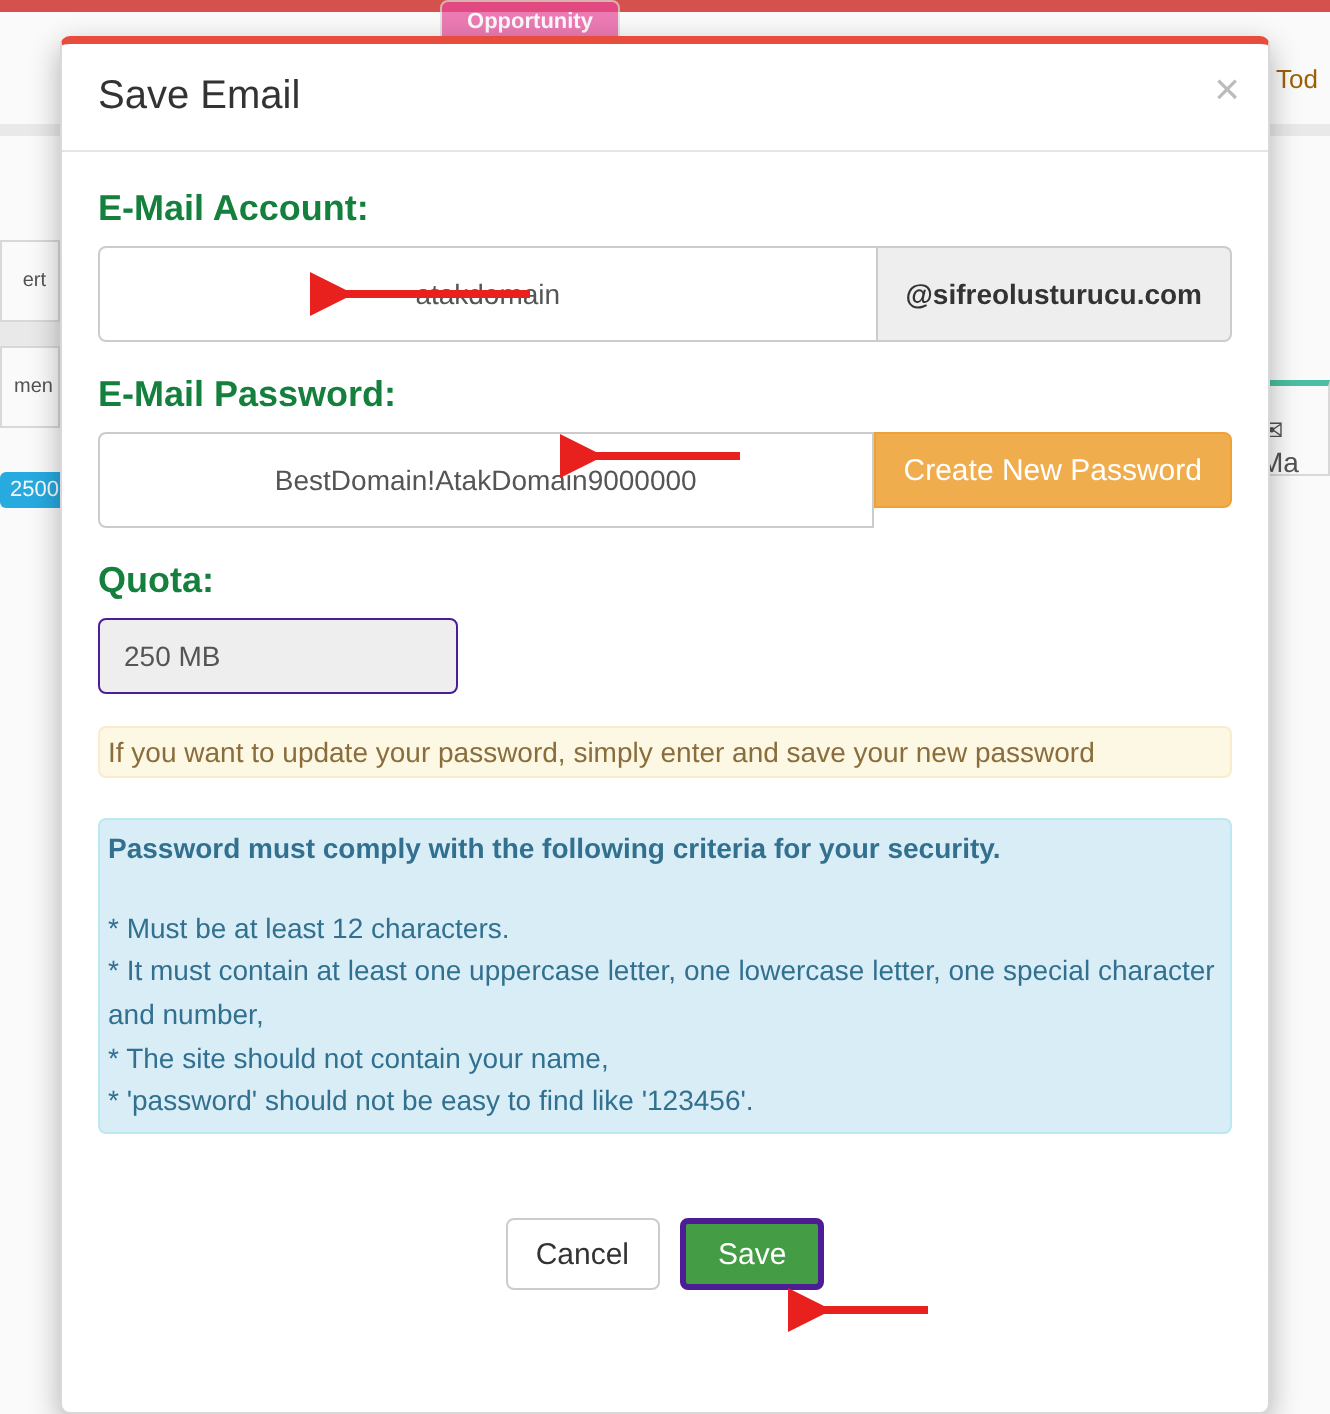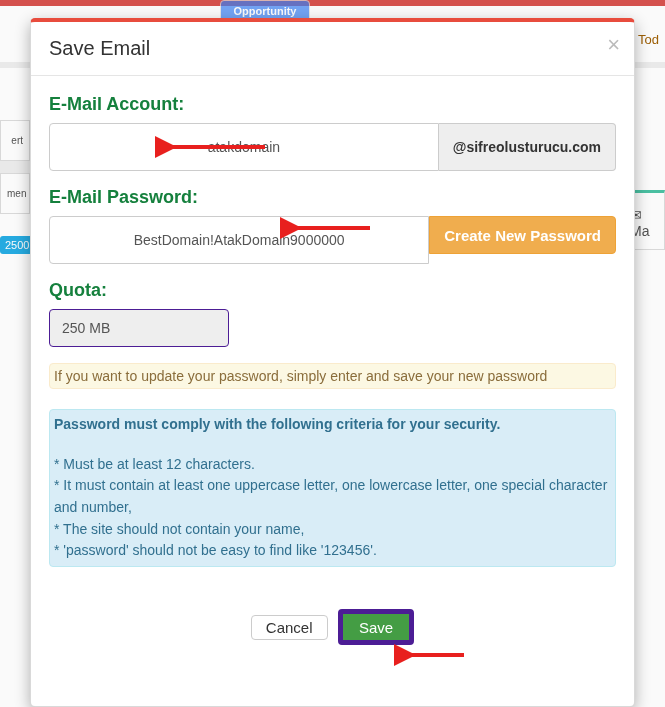--- a/index.html
+++ b/index.html
@@ -22,21 +22,21 @@
     position: absolute;
     top: 0; left: 0; right: 0;
     height: 6px;
     background: #d9534f;
   }
   .bg-opportunity {
     position: absolute;
     top: 0; left: 220px;
     width: 90px;
     padding: 4px 6px;
-    background: #3b82f6;
+    background: #ec4899;
     border: 1px solid #e0e0e0;
     border-radius: 4px;
     color: #fff;
     font-size: 11px;
     font-weight: bold;
     text-align: center;
     opacity: 0.7;
   }
   .bg-today { position: absolute; top: 32px; right: 6px; color: #a16207; font-size: 13px; }
   .bg-grey1 { position: absolute; top: 62px; left: 0; right: 0; height: 6px; background: #eee; }
@@ -57,21 +57,21 @@
   }
   .bg-badge {
     display: inline-block;
     background: #27aee5;
     color: #fff;
     font-size: 11px;
     padding: 3px 5px;
     border-radius: 3px;
     margin-top: 8px;
   }
-  .bg-email-col { position:absolute; right:0; top:190px; width:40px; height:60px; border:1px solid #ddd; border-top:3px solid #4cc3a5; background:#fff; color:#555; font-size:14px; padding:14px 4px; overflow:hidden;}
+  .bg-email-col { position:absolute; right:0; top:190px; width:40px; height:48px; border:1px solid #ddd; border-top:3px solid #4cc3a5; background:#fff; color:#555; font-size:14px; padding:14px 4px; overflow:hidden;}
   .modal-backdrop {
     position: absolute;
     top: 0; left: 0; right: 0; bottom: 0;
     background: rgba(0,0,0,0.02);
   }
   .modal {
     position: absolute;
     top: 18px;
     left: 30px;
     right: 30px;
@@ -141,21 +141,21 @@
     font-size: 14px;
     color: #333;
   }
   .btn {
     display: inline-flex;
     align-items: center;
     justify-content: center;
     padding: 16px 14px;
     height: 38px;
     font-size: 15px;
-    font-weight: bold;
+    font-weight: normal;
     border-radius: 0 4px 4px 0;
     border: 1px solid transparent;
     cursor: pointer;
     white-space: nowrap;
   }
   .btn-warning {
     background: #f0ad4e;
     border-color: #eea236;
     color: #fff;
   }
@@ -192,26 +192,26 @@
     padding: 18px;
     text-align: center;
   }
   .btn-default {
     background: #fff;
     border: 1px solid #ccc;
     color: #333;
     border-radius: 4px;
     font-weight: normal;
     padding: 0 14px;
-    height: 25px;
+    height: 36px;
     margin-right: 6px;
   }
   .btn-success {
     background: #449d44;
-    border: 5px solid #4c1d95;
+    border: 3px solid #4c1d95;
     color: #fff;
     border-radius: 4px;
     font-weight: normal;
     padding: 0 16px;
     height: 36px;
   }
   .arrow {
     position: absolute;
     pointer-events: none;
   }

